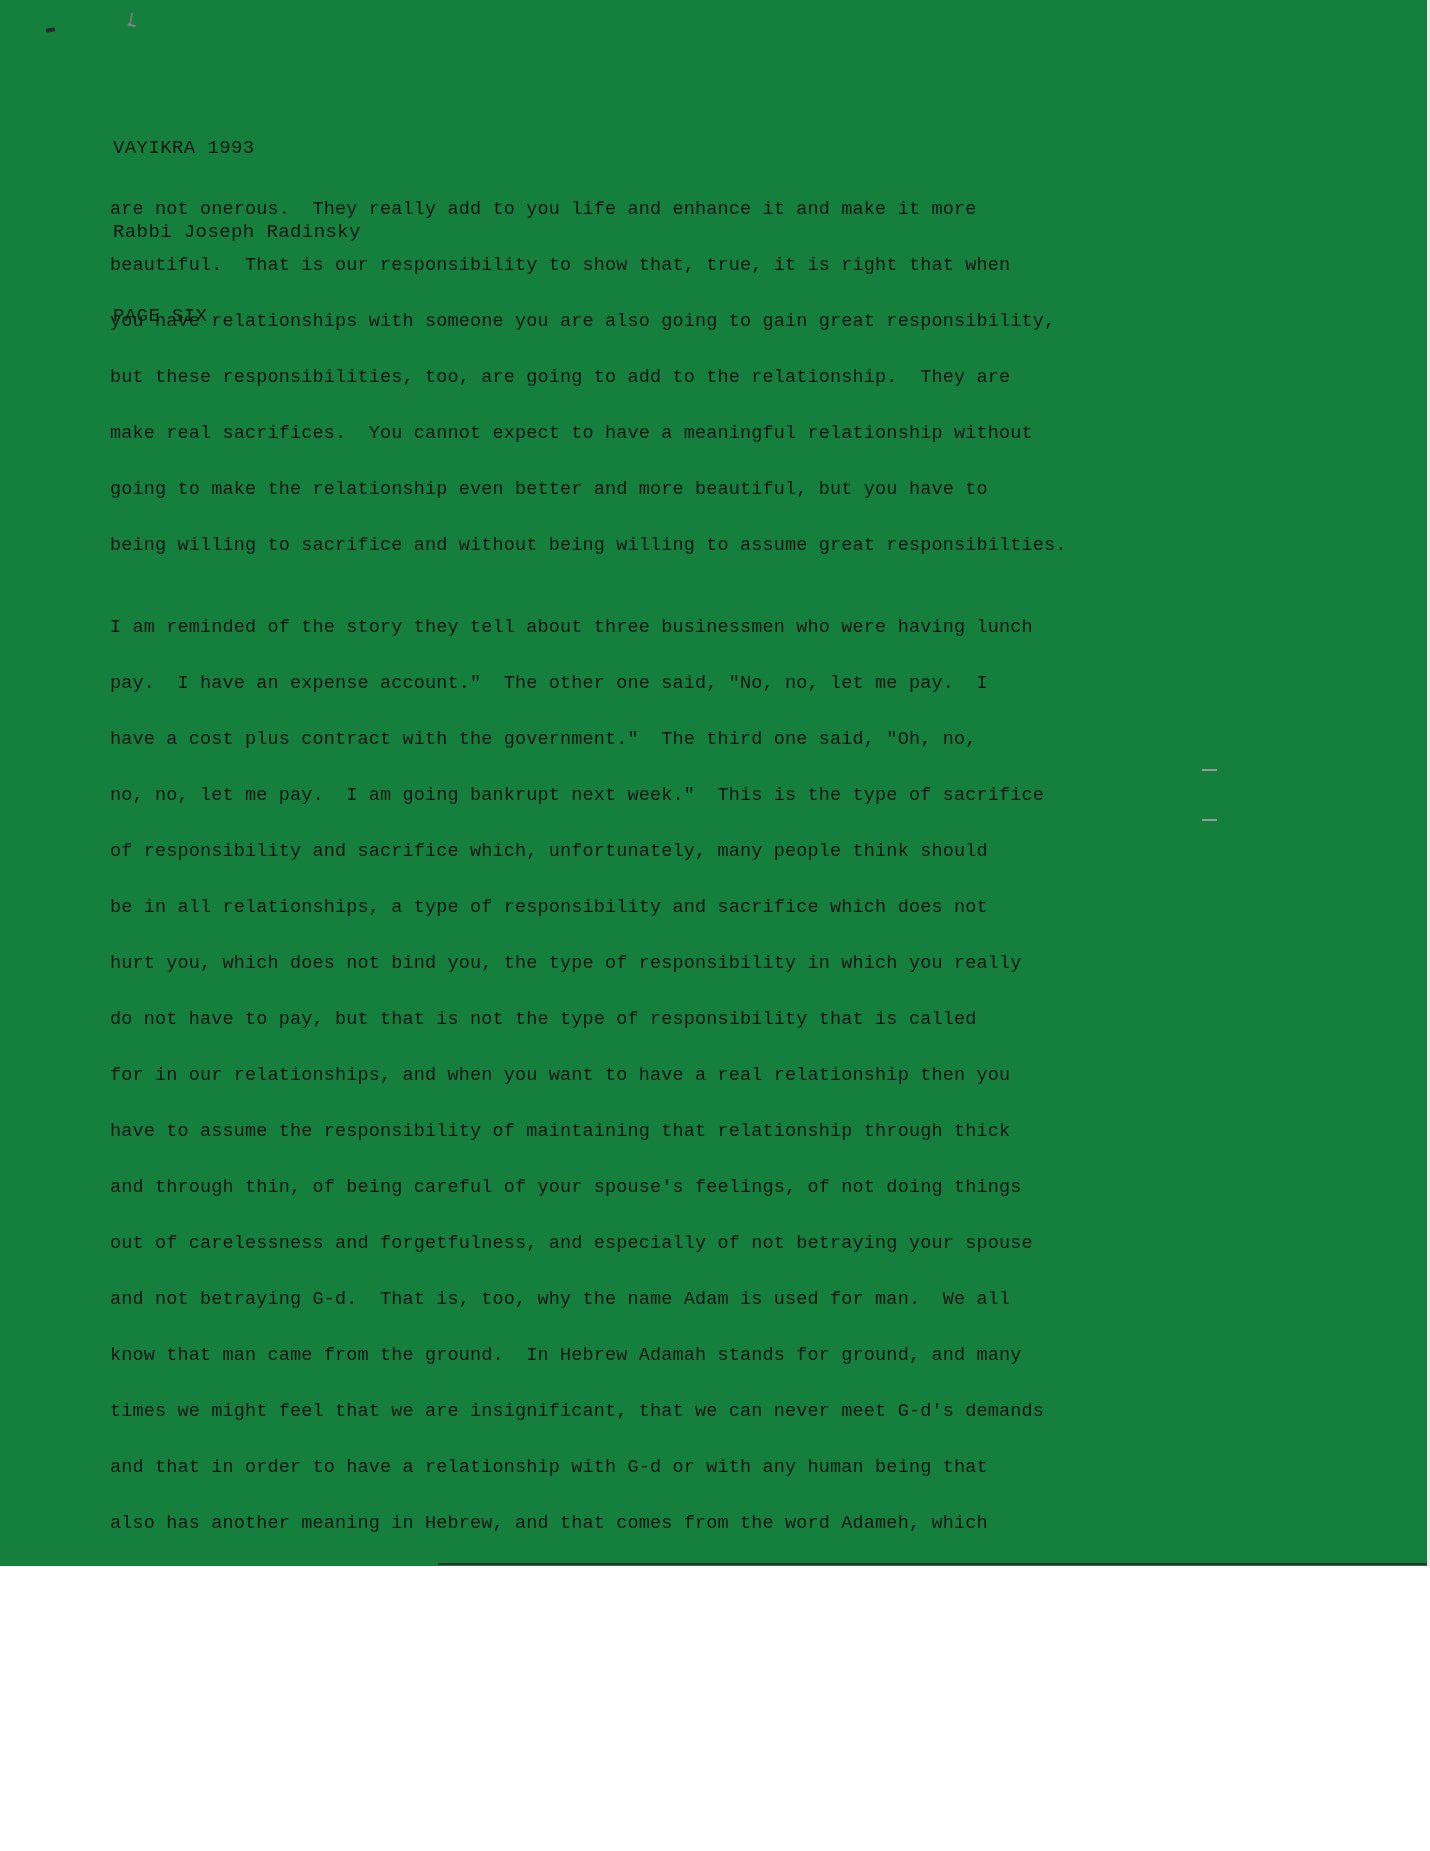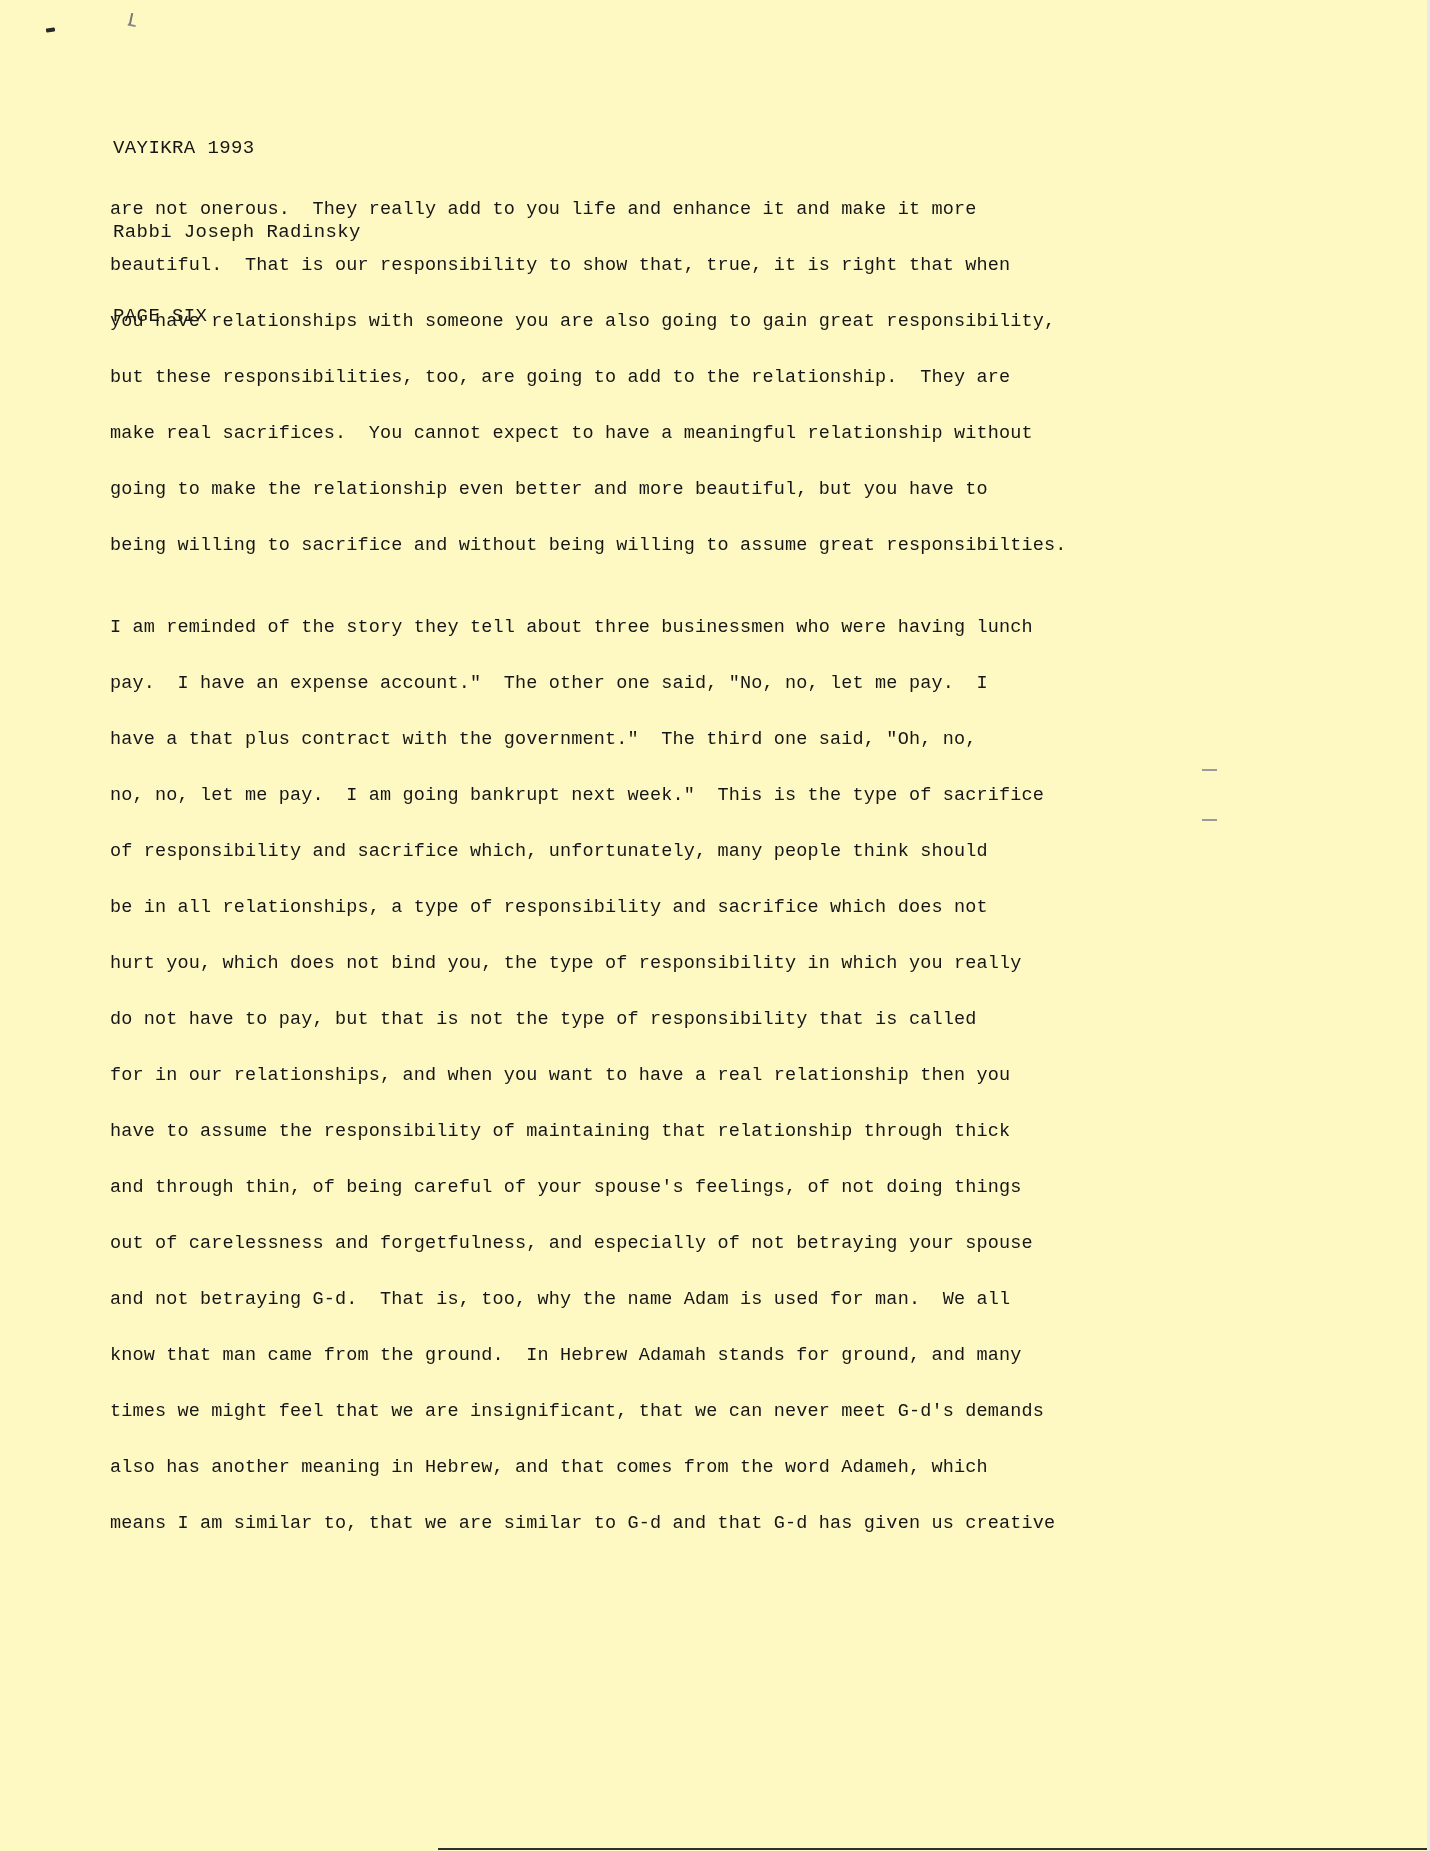--- a/index.html
+++ b/index.html
@@ -3,22 +3,22 @@
 <meta charset="utf-8">
 <style>
   html, body {
     margin: 0;
     padding: 0;
     background: #ffffff;
   }
   .page {
     position: relative;
     width: 1430px;
-    height: 1851px;
-    background: #fef9c3;
+    height: 1566px;
+    background: #15803d;
     overflow: hidden;
     font-family: "Liberation Mono", "DejaVu Sans Mono", monospace;
     color: #161616;
   }
   .doc-header {
     position: absolute;
     left: 113px;
     top: 78px;
     font-size: 19px;
     line-height: 28px;
@@ -119,31 +119,32 @@
         <div class="text-line">beautiful.  That is our responsibility to show that, true, it is right that when</div>
         <div class="text-line">you have relationships with someone you are also going to gain great responsibility,</div>
         <div class="text-line">but these responsibilities, too, are going to add to the relationship.  They are</div>
         <div class="text-line">make real sacrifices.  You cannot expect to have a meaningful relationship without</div>
         <div class="text-line">going to make the relationship even better and more beautiful, but you have to</div>
         <div class="text-line">being willing to sacrifice and without being willing to assume great responsibilties.</div>
       </section>
     <section class="paragraph paragraph-2">
         <div class="text-line">I am reminded of the story they tell about three businessmen who were having lunch</div>
         <div class="text-line">pay.  I have an expense account."  The other one said, "No, no, let me pay.  I</div>
-        <div class="text-line">have a that plus contract with the government."  The third one said, "Oh, no,</div>
+        <div class="text-line">have a cost plus contract with the government."  The third one said, "Oh, no,</div>
         <div class="text-line">no, no, let me pay.  I am going bankrupt next week."  This is the type of sacrifice</div>
         <div class="text-line">of responsibility and sacrifice which, unfortunately, many people think should</div>
         <div class="text-line">be in all relationships, a type of responsibility and sacrifice which does not</div>
         <div class="text-line">hurt you, which does not bind you, the type of responsibility in which you really</div>
         <div class="text-line">do not have to pay, but that is not the type of responsibility that is called</div>
         <div class="text-line">for in our relationships, and when you want to have a real relationship then you</div>
         <div class="text-line">have to assume the responsibility of maintaining that relationship through thick</div>
         <div class="text-line">and through thin, of being careful of your spouse's feelings, of not doing things</div>
         <div class="text-line">out of carelessness and forgetfulness, and especially of not betraying your spouse</div>
         <div class="text-line">and not betraying G-d.  That is, too, why the name Adam is used for man.  We all</div>
         <div class="text-line">know that man came from the ground.  In Hebrew Adamah stands for ground, and many</div>
         <div class="text-line">times we might feel that we are insignificant, that we can never meet G-d's demands</div>
+        <div class="text-line">and that in order to have a relationship with G-d or with any human being that</div>
         <div class="text-line">also has another meaning in Hebrew, and that comes from the word Adameh, which</div>
         <div class="text-line">means I am similar to, that we are similar to G-d and that G-d has given us creative</div>
       </section>
   </main>
 
 </div>
 
 </body></html>

